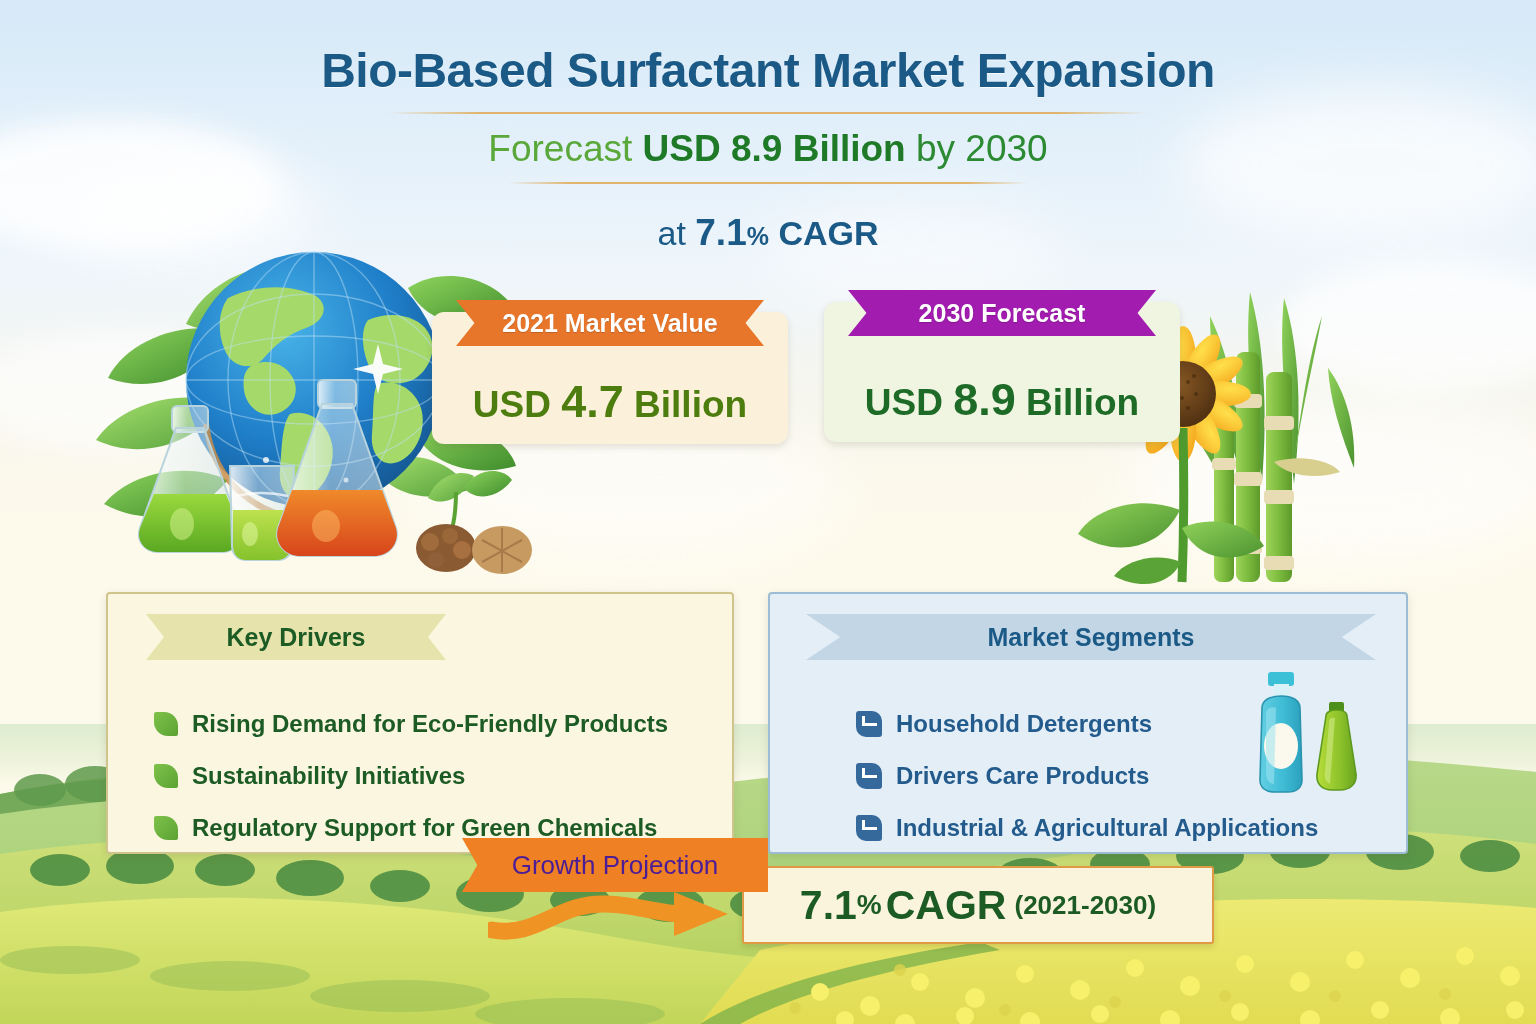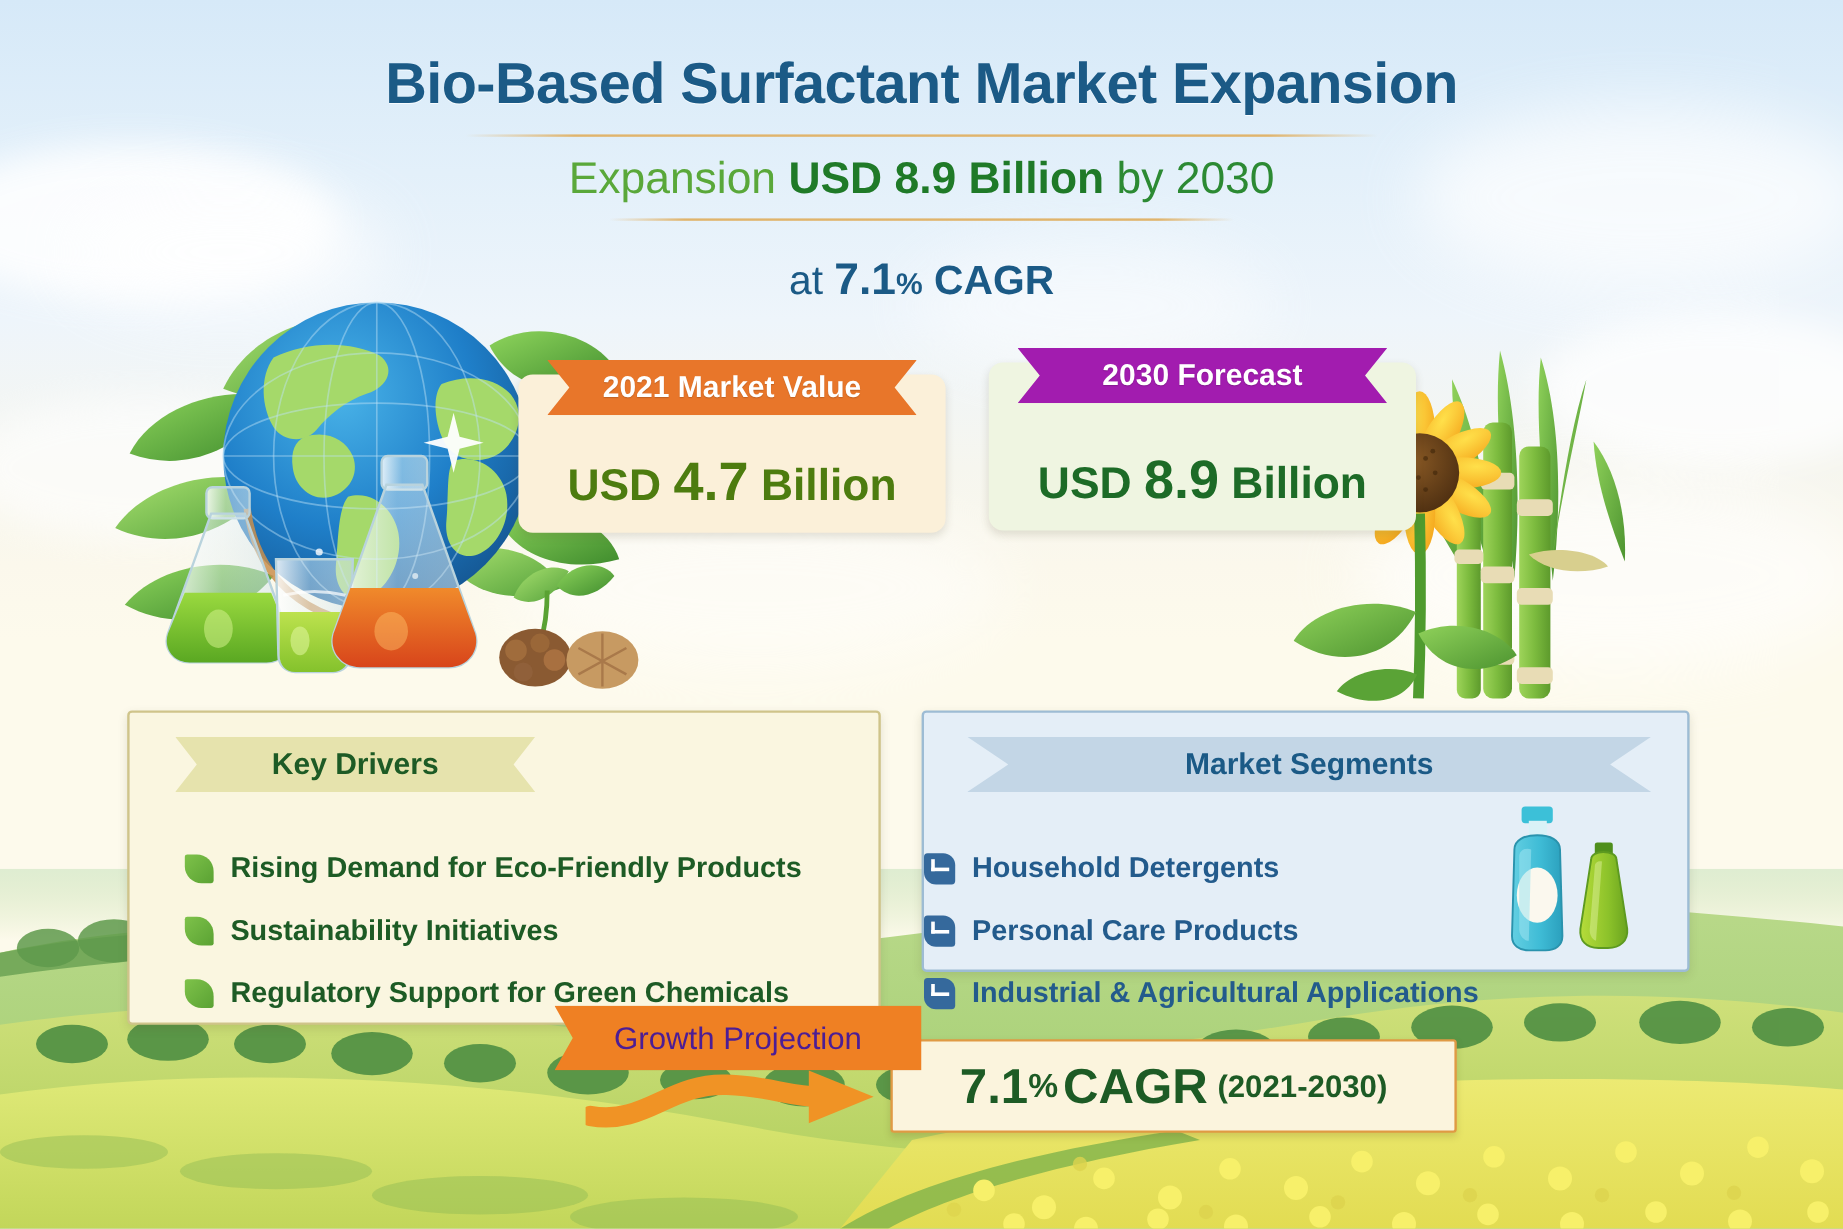--- a/index.html
+++ b/index.html
@@ -65,32 +65,32 @@
   .vval { position:absolute; left:0; right:0; bottom:16px; text-align:center;
           font-size:37px; font-weight:bold; }
   #val-2021 { color:#4d7c0f; }
   #val-2030 { color:#1d6b27; }
   .vval .big { font-size:45px; }
 
   
   .panel { position:absolute; z-index:20; box-shadow:0 3px 8px rgba(80,80,50,.15); }
   #panel-drivers { left:106px; top:592px; width:628px; height:262px;
     background:#faf6e0; border:2px solid #cfc48a; border-radius:4px; }
-  #panel-segments { left:768px; top:592px; width:640px; height:218px;
+  #panel-segments { left:768px; top:592px; width:640px; height:262px;
     background:#e4eef7; border:2px solid #9dbcd4; border-radius:4px; }
   .panel-ribbon { position:absolute; top:20px; height:46px;
     display:flex; align-items:center; justify-content:center;
     font-size:25px; font-weight:bold;
     clip-path:polygon(0 0,100% 0,94% 50%,100% 100%,0 100%,6% 50%); }
   #ribbon-drivers { left:38px; width:300px; background:#e6e3ad; color:#1d5b25; }
   #ribbon-segments { left:36px; width:570px; background:#c3d6e6; color:#1b5a86; }
   .plist { position:absolute; left:0; right:0; top:104px; }
   .prow { display:flex; align-items:center; height:52px; }
   #panel-drivers .prow { padding-left:46px; }
-  #panel-segments .prow { }
+  #panel-segments .prow { padding-left:86px; }
   .bullet-leaf { width:24px; height:24px; flex:0 0 24px; margin-right:14px;
                  background:linear-gradient(135deg,#7ec24a 0%,#5aa233 100%);
                  border-radius:2px 14px 2px 14px; }
   .bullet-check { width:26px; height:26px; flex:0 0 26px; margin-right:14px;
                   background:#35699c; border-radius:3px 10px 3px 10px;
                   position:relative; }
   .bullet-check::after { content:""; position:absolute; left:6px; top:5px;
                   width:12px; height:7px; border-left:3.5px solid #fff;
                   border-bottom:3.5px solid #fff; transform:rotate(-48px) rotate(-45deg); }
   .ptext { font-size:24px; font-weight:bold; white-space:nowrap; }
@@ -242,21 +242,21 @@
         <ellipse cx="230" cy="252" rx="80" ry="15"></ellipse>
       <ellipse cx="400" cy="272" rx="90" ry="16"></ellipse>
         <ellipse cx="570" cy="290" rx="95" ry="16"></ellipse>
     </g>
   </svg>
 
   <div id="header">
     <div id="title">Bio-Based Surfactant Market Expansion</div>
     <div class="rule" id="rule1"></div>
     <div id="subtitle">
-      <span id="sub-lead">Expansion</span>
+      <span id="sub-lead">Forecast</span>
       <span id="sub-strong">USD 8.9 Billion</span>
       <span id="sub-tail">by 2030</span>
     </div>
     <div class="rule" id="rule2"></div>
     <div id="cagr-line">
       <span class="lbl">at</span>
       <span class="num">7.1</span><span class="pct">%</span>
       <span class="tag">CAGR</span>
     </div>
   </div>
@@ -494,21 +494,21 @@
 
   <div class="panel" id="panel-segments">
     <div class="panel-ribbon" id="ribbon-segments">Market Segments</div>
     <div class="plist">
       <div class="prow">
         <span class="bullet-check"></span>
         <span class="ptext">Household Detergents</span>
       </div>
       <div class="prow">
         <span class="bullet-check"></span>
-        <span class="ptext">Personal Care Products</span>
+        <span class="ptext">Drivers Care Products</span>
       </div>
       <div class="prow">
         <span class="bullet-check"></span>
         <span class="ptext">Industrial &amp; Agricultural Applications</span>
       </div>
     </div>
   </div>
 
   <svg class="illo" id="illo-bottles" viewBox="0 0 150 140">
     <defs>

